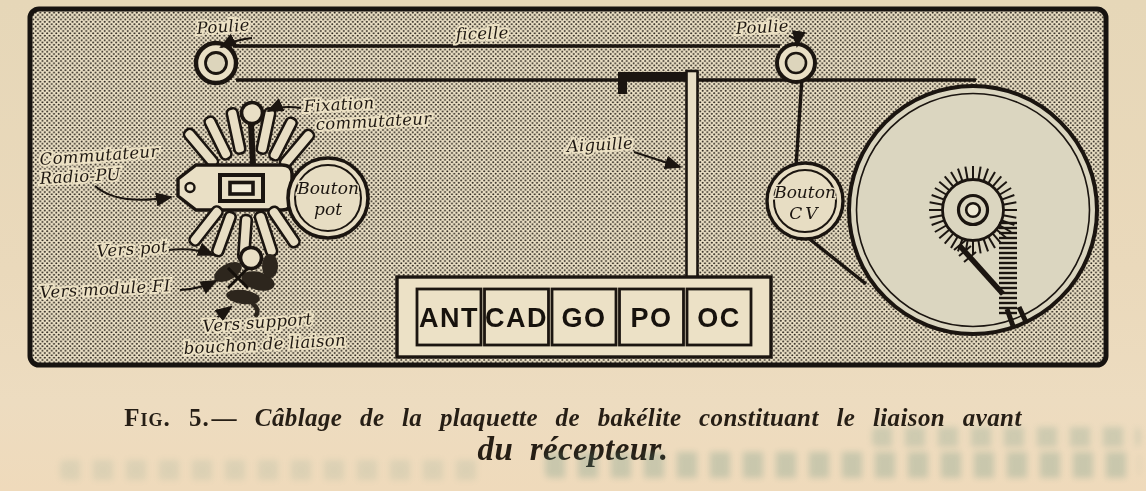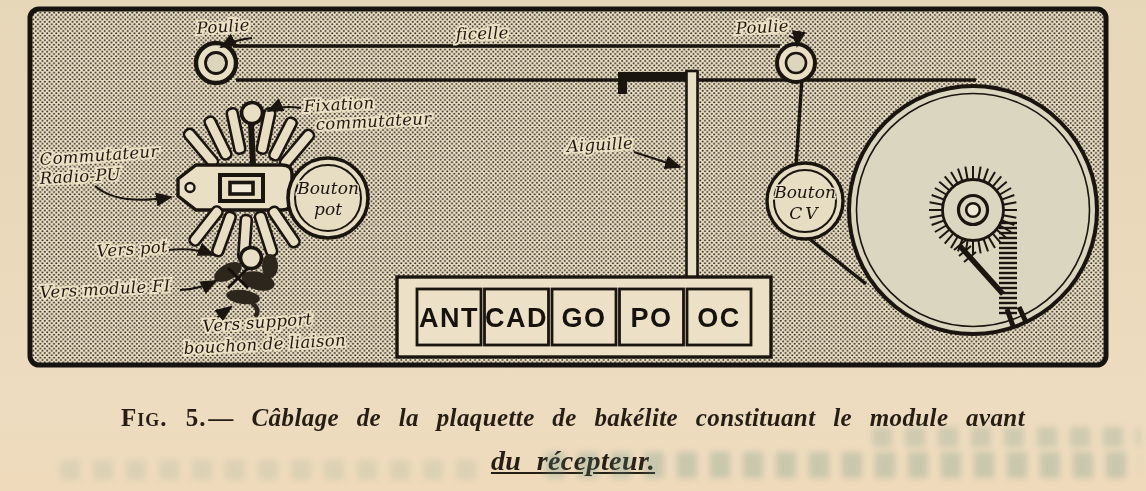--- a/index.html
+++ b/index.html
@@ -18,21 +18,21 @@
     fill:#1b1510;text-anchor:middle;stroke:#e8dec4;stroke-width:3px;paint-order:stroke;}
   .bandlbl{font-family:"Liberation Sans", sans-serif;font-weight:bold;font-size:27px;
     fill:#17120d;text-anchor:middle;letter-spacing:1.5px;}
   #gear-ticks line{stroke:#1b1510;stroke-width:2px;}
   #spring-rungs line{stroke:#1b1510;stroke-width:2.4px;}
   
   .caption{position:absolute;left:0;top:402px;width:1146px;text-align:center;
     color:#261e15;font-family:"Liberation Serif", serif;font-weight:bold;font-style:italic;}
   .cap-line1{margin:0;font-size:25px;letter-spacing:.4px;word-spacing:11px;line-height:32px;}
   .fig-label{font-style:normal;font-variant:small-caps;letter-spacing:1px;margin-right:2px;}
-  .cap-line2{margin:12px;font-size:28px;letter-spacing:.4px;word-spacing:8px;line-height:30px;text-decoration:underline;}
+  .cap-line2{margin:0;font-size:33px;letter-spacing:.4px;word-spacing:8px;line-height:30px;}
   
   .bleed{position:absolute;border-radius:5px;filter:blur(3px);pointer-events:none;
     background:repeating-linear-gradient(90deg,rgba(88,140,124,.55) 0 20px,rgba(88,140,124,0) 20px 33px);}
   .bleed.b1{left:545px;top:452px;width:595px;height:26px;opacity:.45;}
   .bleed.b2{left:872px;top:427px;width:268px;height:20px;opacity:.38;}
   .bleed.b3{left:60px;top:460px;width:420px;height:20px;opacity:.22;}
 </style>
 </head>
 <body>
 
@@ -232,21 +232,21 @@
   <text class="lbl" x="40" y="165" transform="rotate(-4 40 165)">Commutateur</text>
   <text class="lbl" x="40" y="184" transform="rotate(-3 40 184)">Radio-PU</text>
   <text class="lbl" x="567" y="152" transform="rotate(-3 567 152)">Aiguille</text>
   <text class="lbl" x="97" y="257" transform="rotate(-4 97 257)">Vers pot</text>
   <text class="lbl" x="40" y="298" transform="rotate(-3 40 298)">Vers module FI</text>
   <text class="lbl" x="203" y="332" transform="rotate(-4 203 332)">Vers support</text>
   <text class="lbl" x="184" y="354" transform="rotate(-3 184 354)">bouchon de liaison</text>
 </svg>
 
 <div class="caption">
-  <p class="cap-line1"><span class="fig-label">Fig. 5.</span><span>— Câblage de la plaquette de bakélite constituant le module avant</span></p>
+  <p class="cap-line1"><span class="fig-label">Fig. 5.</span><span>— Câblage de la plaquette de bakélite constituant le liaison avant</span></p>
   <p class="cap-line2">du récepteur.</p>
 </div>
 
 <div class="bleed b1"></div>
 <div class="bleed b2"></div>
 <div class="bleed b3"></div>
 
 </div>
 
 </body></html>

